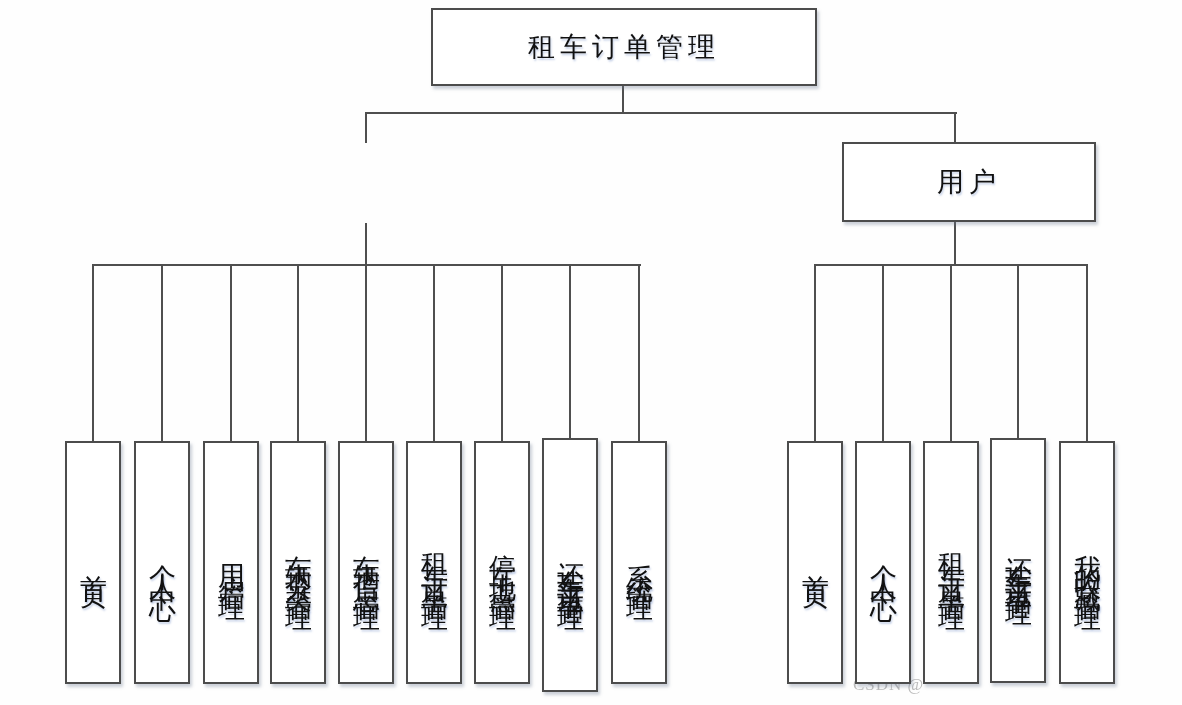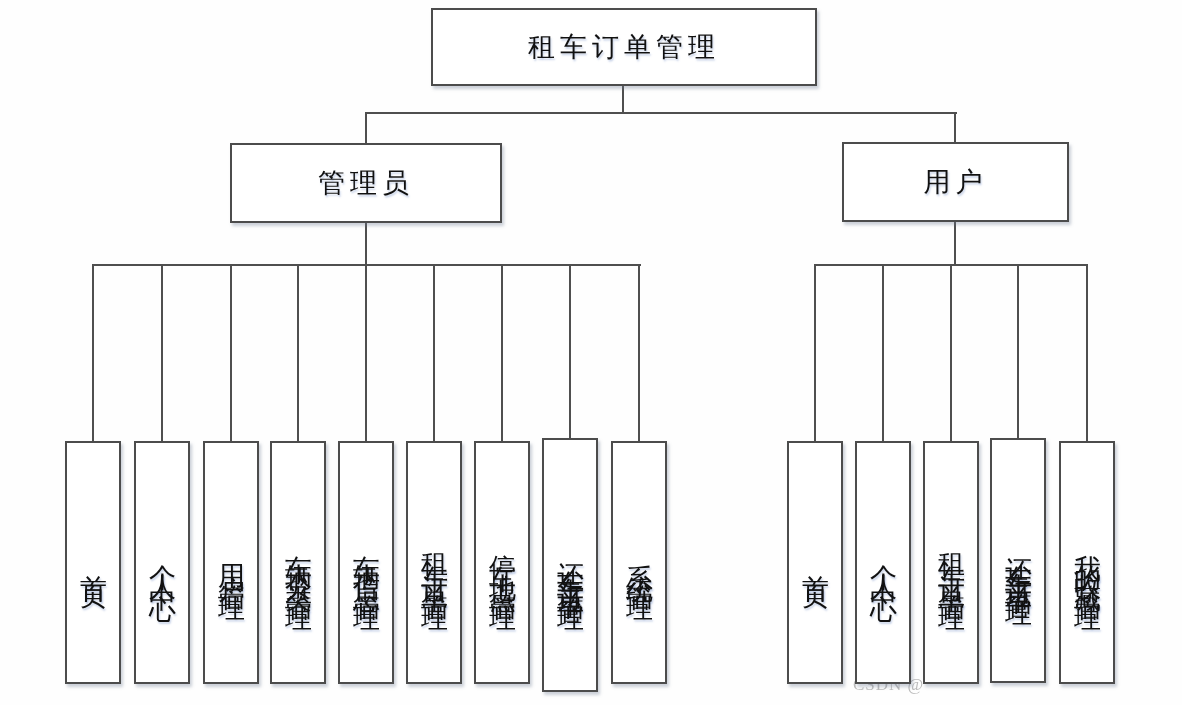--- a/index.html
+++ b/index.html
@@ -107,24 +107,21 @@
   <div class="vline" style="left:814px;  top:264px; height:177px;"></div>
   <div class="vline" style="left:882px;  top:264px; height:177px;"></div>
   <div class="vline" style="left:950px;  top:264px; height:177px;"></div>
   <div class="vline" style="left:1017px; top:264px; height:174px;"></div>
   <div class="vline" style="left:1086px; top:264px; height:177px;"></div>
 
   <div class="node" style="left:431px; top:8px; width:386px; height:78px;">
     <span class="node-label">租车订单管理</span>
   </div>
 
-  <div class="node" style="left:230px; top:143px; width:272px; height:80px;">
-    <span class="node-label">管理员</span>
-  </div>
-  <div class="node" style="left:842px; top:142px; width:227px; height:80px;">
+  <div class="node" style="left:842px; top:142px; width:254px; height:80px;">
     <span class="node-label">用户</span>
   </div>
 
   <div class="leaf" style="left:65px;">
     <span class="leaf-label">首页</span>
   </div>
   <div class="leaf" style="left:134px;">
     <span class="leaf-label">个人中心</span>
   </div>
   <div class="leaf" style="left:203px;">

